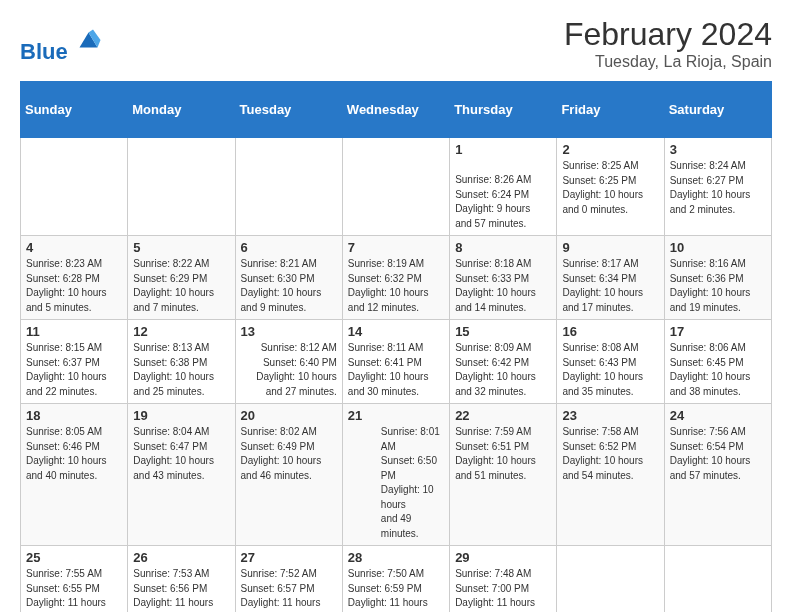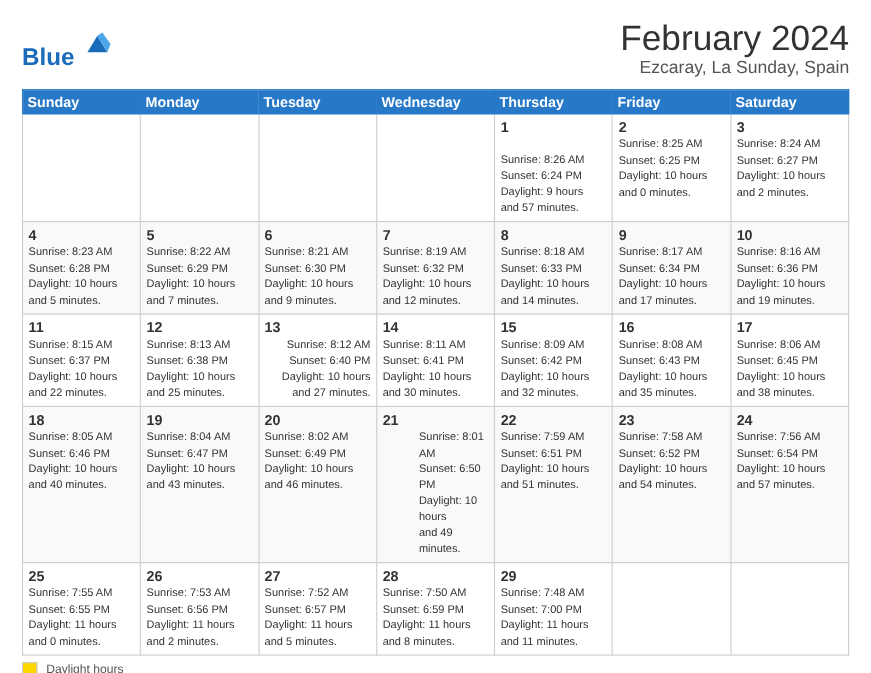--- a/index.html
+++ b/index.html
@@ -53,21 +53,21 @@
     table {
       width: 100%;
       border-collapse: collapse;
       table-layout: fixed;
     }
     thead tr th {
       background-color: #2878c8;
       color: #fff;
       font-size: 13px;
       font-weight: bold;
-      padding: 3px 4px;
+      padding: 20px 4px;
       text-align: left;
       border: 1px solid #2878c8;
     }
     tbody tr td {
       border: 1px solid #ccc;
       vertical-align: top;
       padding: 4px 5px;
       font-size: 10.5px;
       color: #333;
       height: 80px;
@@ -122,21 +122,21 @@
           <span style="color:#1a6bba;">Blue</span>
         </div>
       </div>
       <svg class="logo-icon" viewBox="0 0 40 40">
         <polygon points="10,30 22,10 34,30" fill="#1a6bba"></polygon>
         <polygon points="22,10 34,30 38,20 28,6" fill="#4da6e8"></polygon>
       </svg>
     </div>
     <div class="title-block">
       <div class="month-year">February 2024</div>
-      <div class="location">Ezcaray, La Sunday, Spain</div>
+      <div class="location">Tuesday, La Rioja, Spain</div>
     </div>
   </div>
 
   <table>
     <thead>
       <tr>
       <th>Sunday</th>
           <th>Monday</th>
           <th>Tuesday</th>
           <th>Wednesday</th>

